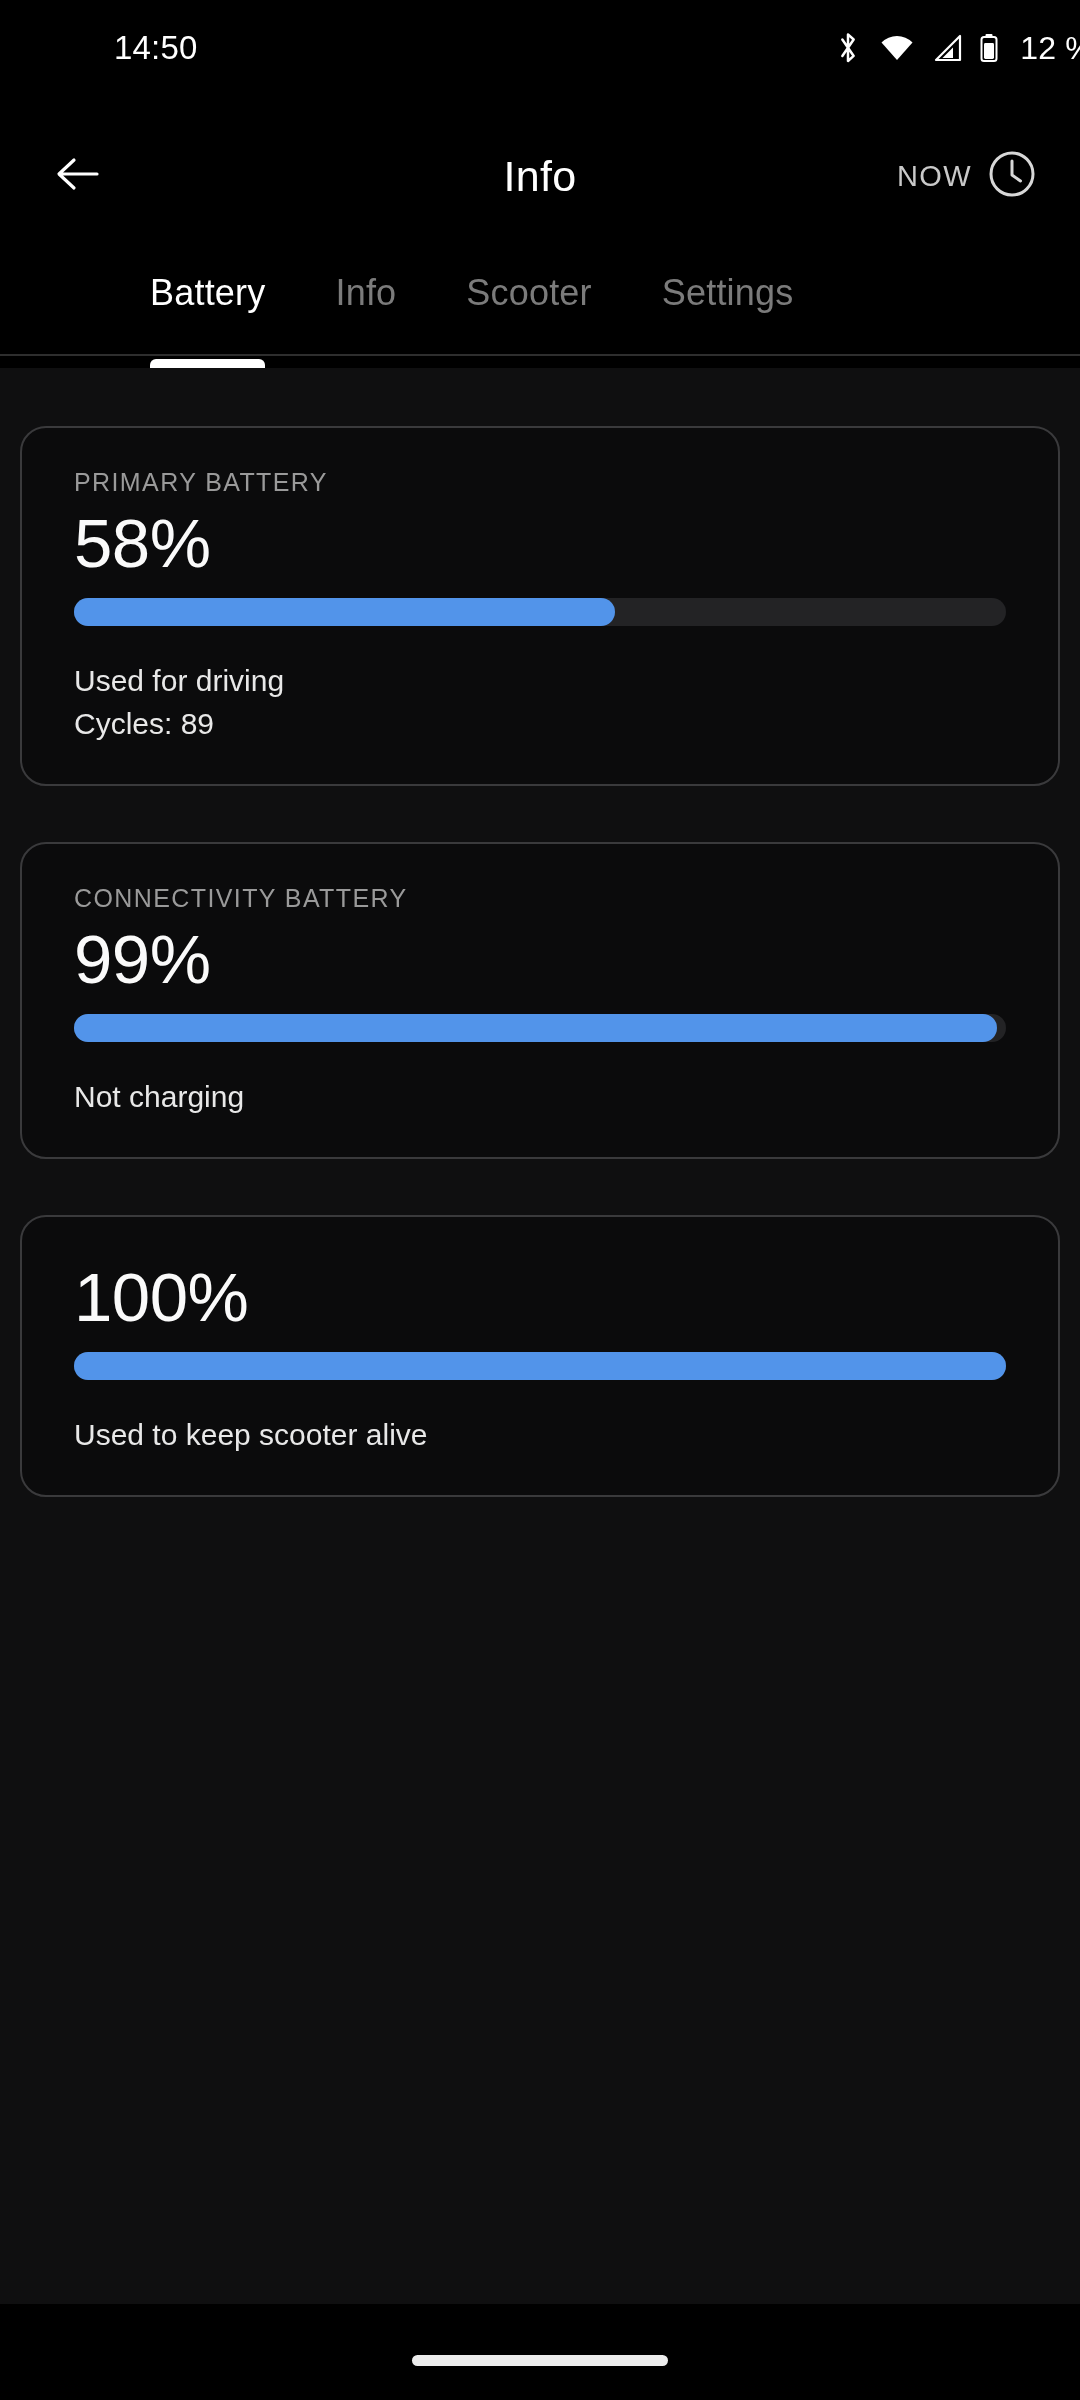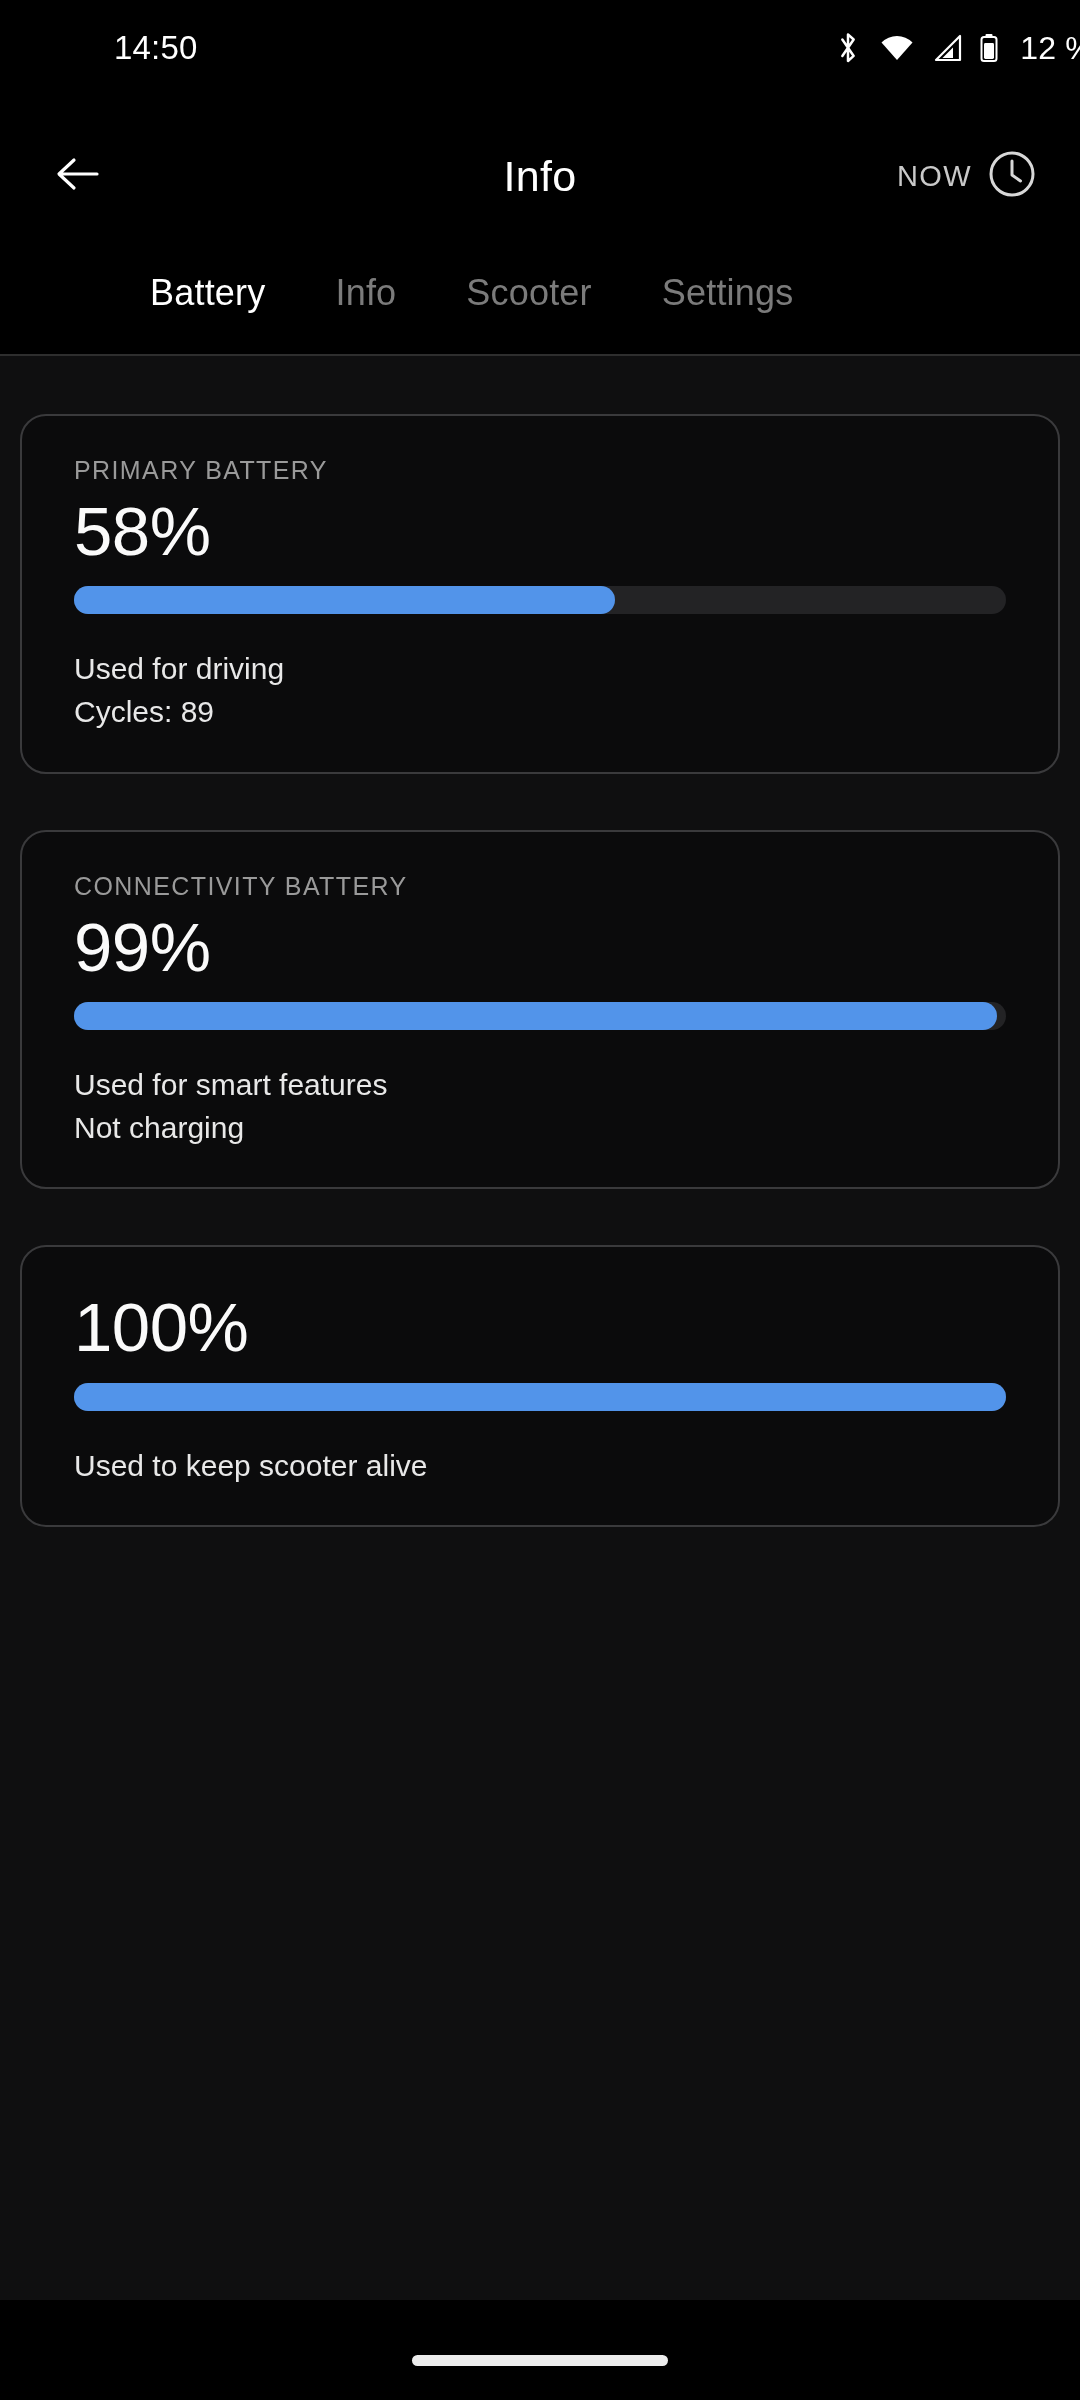--- a/index.html
+++ b/index.html
@@ -61,21 +61,21 @@
     position:absolute; bottom:-12px; left:0; right:0; height:9px;
     background:#fff; border-radius:6px 6px 0 0;
   }
   .tabs-divider {
     position:absolute; top:354px; left:0; width:1080px; height:2px;
     background:#2e2e2e;
   }
 
   
   .content {
-    position:absolute; top:356px; left:0; width:1080px; height:1944px;
+    position:absolute; top:368px; left:0; width:1080px; height:1944px;
     background:#0f0f10;
     padding:58px 0 0 0;
   }
   .card {
     position:relative;
     margin:0 20px 56px 20px;
     background:#0b0b0c;
     border:2px solid #3a3a3c;
     border-radius:26px;
     padding:40px 52px 38px 52px;
@@ -193,21 +193,20 @@
       <div class="card-note">Used for driving</div>
       <div class="card-note">Cycles: 89</div>
     </div>
 
     <div class="card" style="border-color: rgb(58, 58, 60);">
       <div class="card-label" style="color: rgb(154, 154, 154);">CONNECTIVITY BATTERY</div>
       <div class="card-value">99%</div>
       <div class="bar-track" style="background: rgb(35, 35, 37);">
         <div class="bar-fill" style="width: 99%; background: rgb(82, 148, 234);"></div>
       </div>
-      <div class="card-note">Used for smart features</div>
       <div class="card-note">Not charging</div>
     </div>
 
     <div class="card" style="border-color: rgb(58, 58, 60);">
       <div class="card-value">100%</div>
       <div class="bar-track" style="background: rgb(35, 35, 37);">
         <div class="bar-fill" style="width: 100%; background: rgb(82, 148, 234);"></div>
       </div>
       <div class="card-note">Used to keep scooter alive</div>
     </div>

